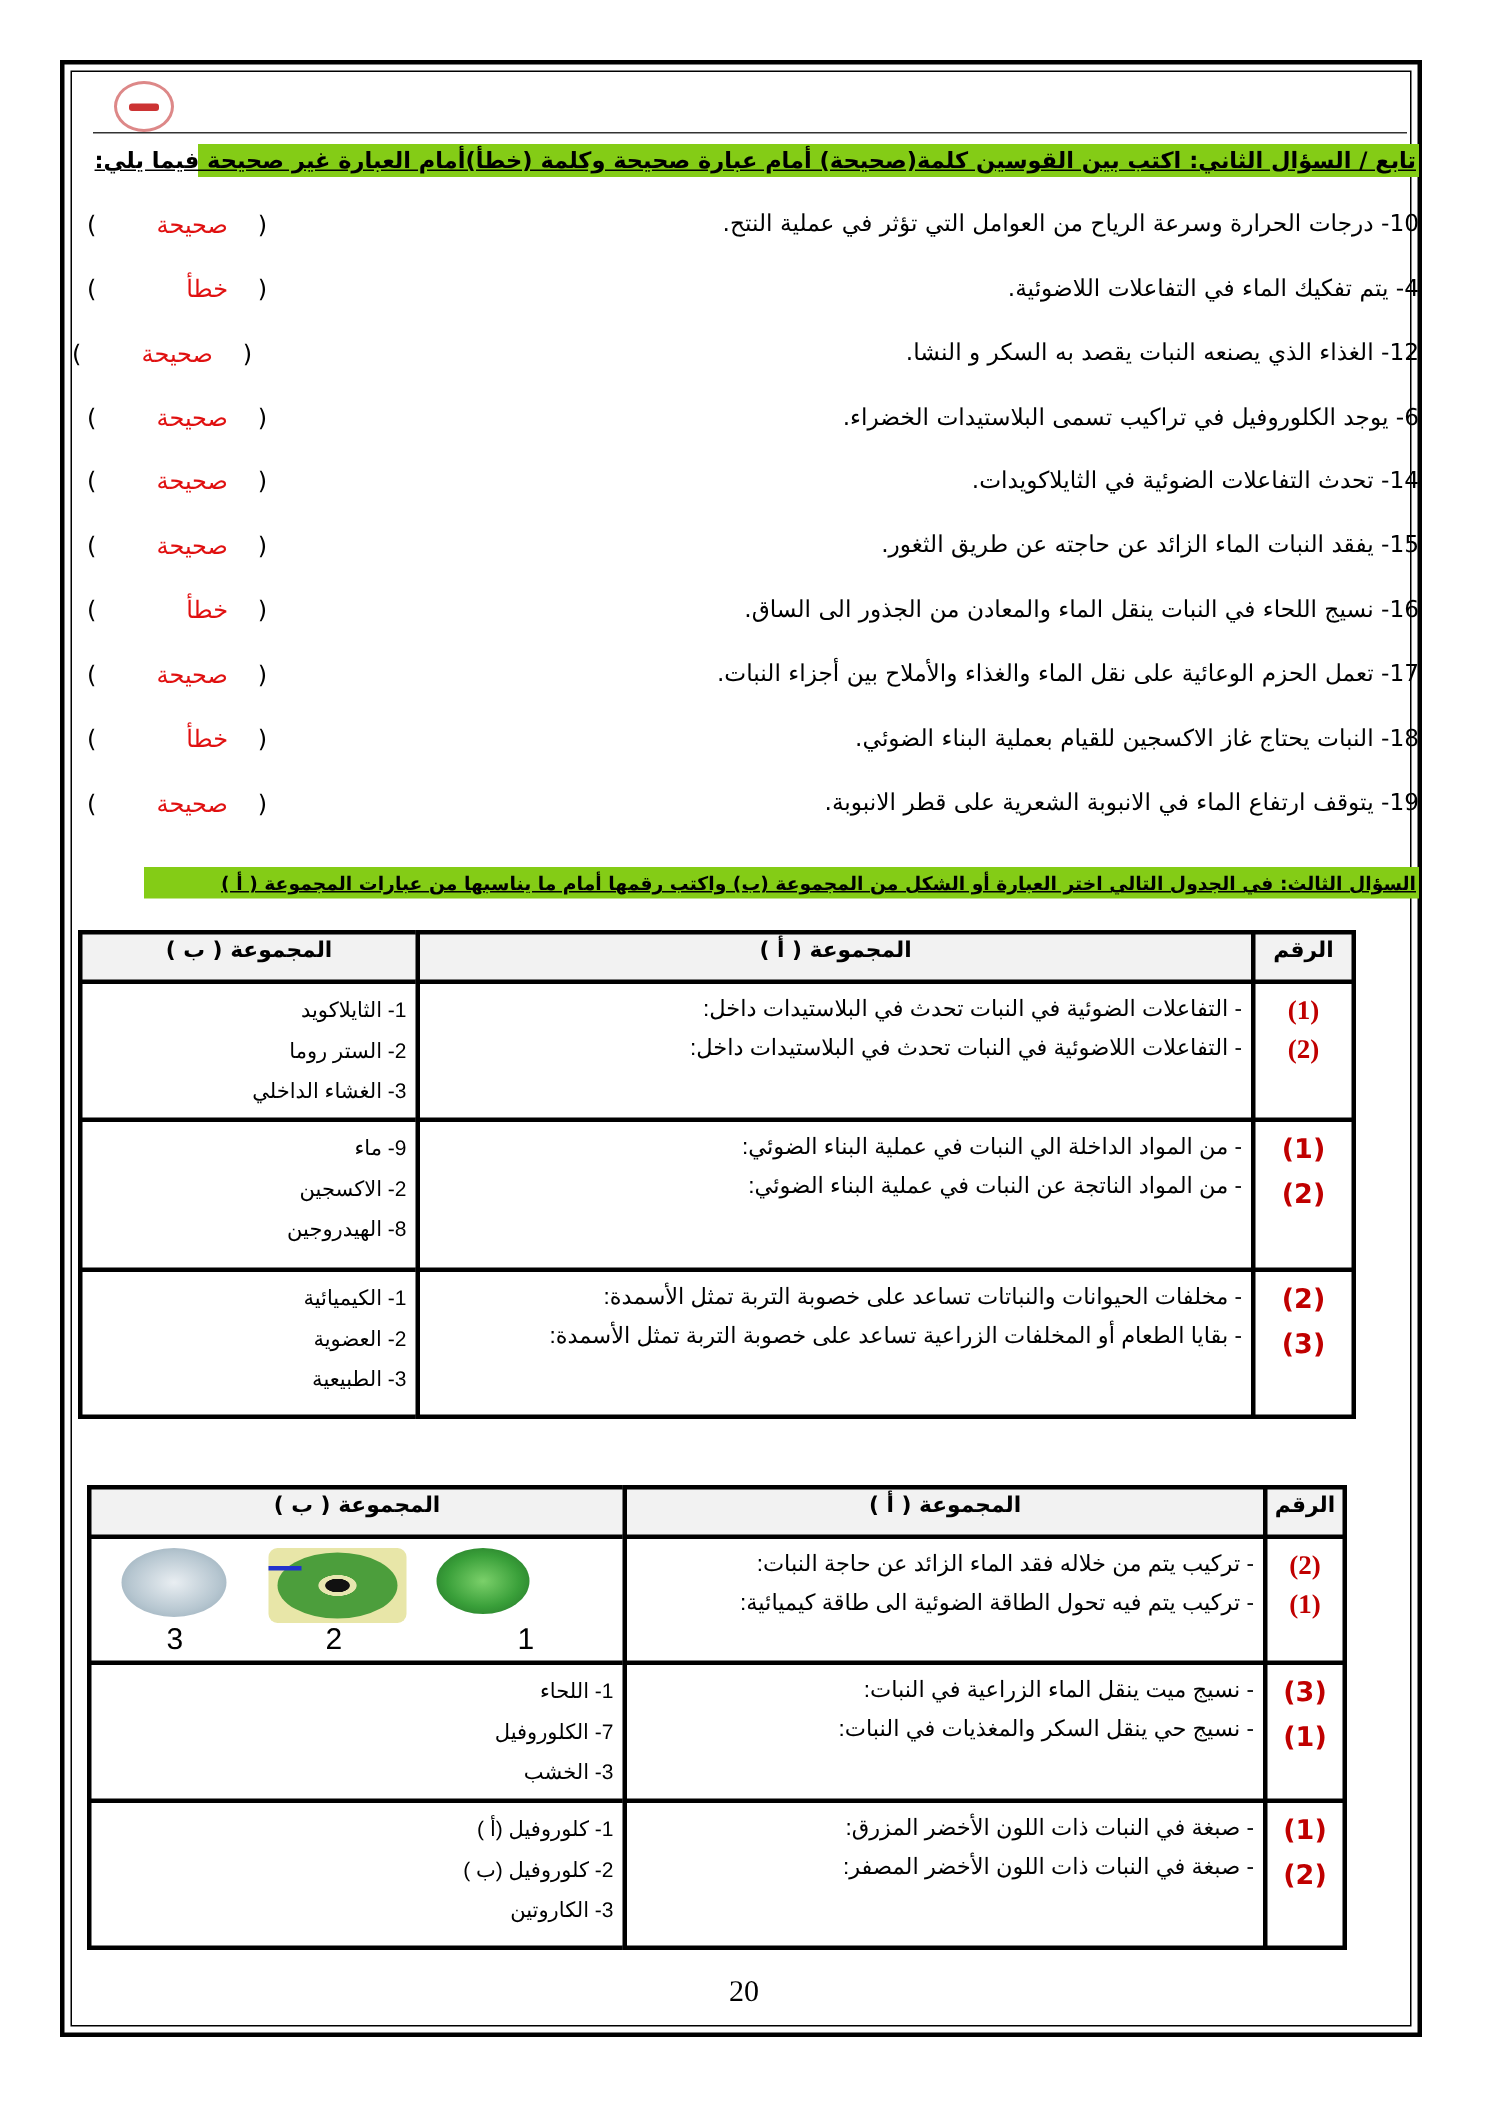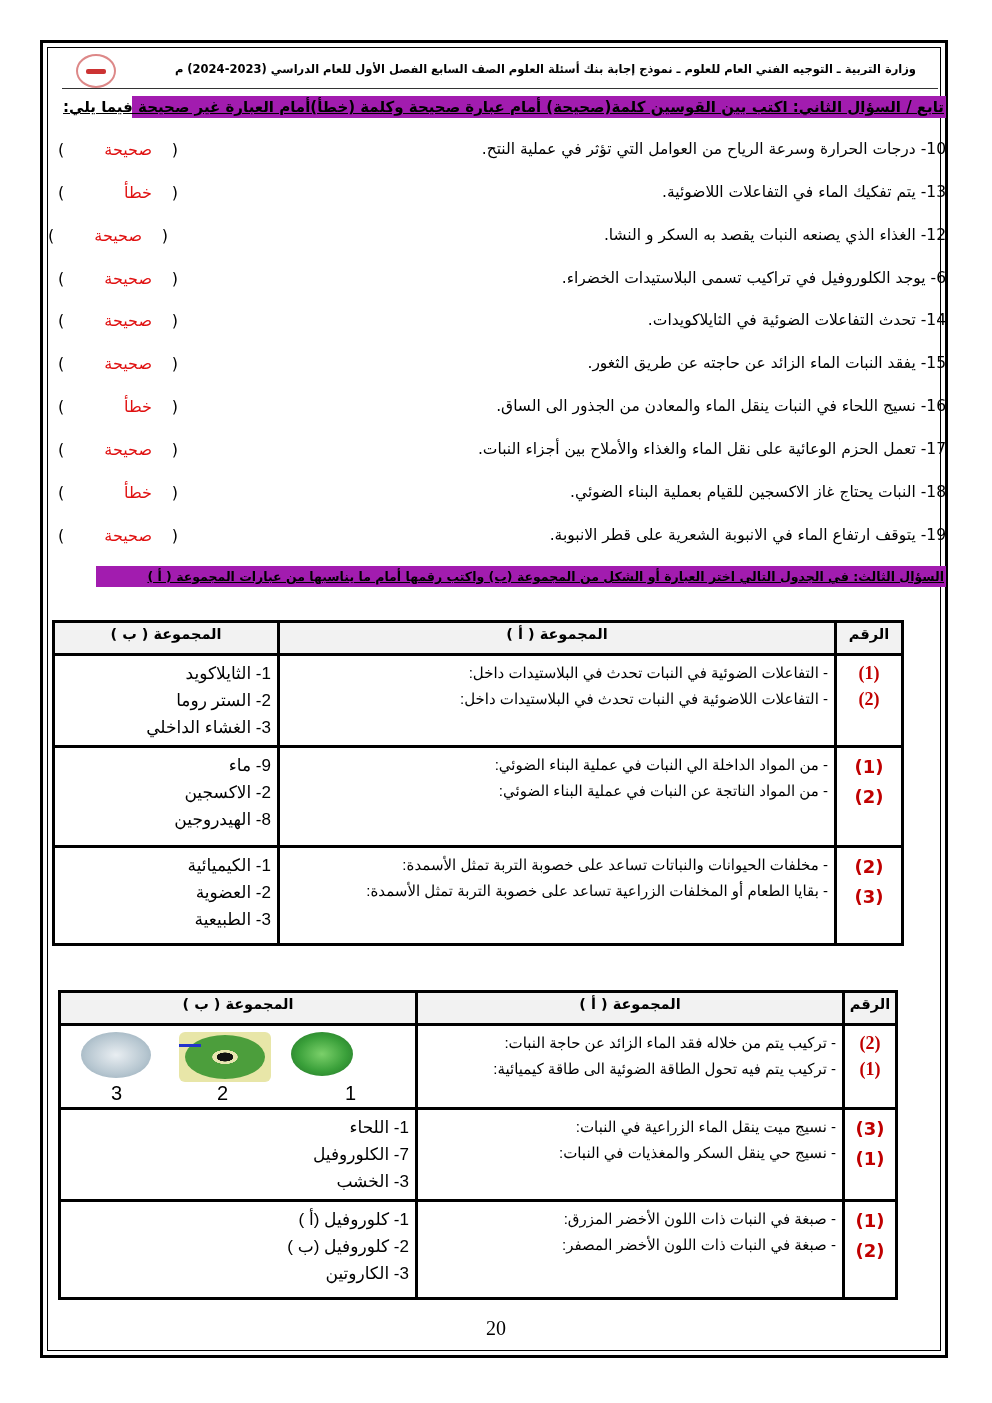--- a/index.html
+++ b/index.html
@@ -3,71 +3,70 @@
 <meta charset="utf-8">
 <style>
   html, body { margin:0; padding:0; background:#fff; }
   body { width:992px; height:1403px; position:relative; font-family:"DejaVu Sans", sans-serif; color:#000; }
   .frame { position:absolute; left:40px; top:40px; width:908px; height:1318px; border:3px solid #000; box-sizing:border-box; }
   .frame-inner { position:absolute; left:4px; top:4px; right:4px; bottom:4px; border:1px solid #000; }
   .hdr { position:absolute; left:62px; top:52px; width:876px; height:36px; border-bottom:1.5px solid #333; direction:rtl; }
   .hdr-text { position:absolute; right:22px; top:10px; font-size:11.5px; font-weight:bold; }
   .stamp { position:absolute; left:14px; top:2px; width:40px; height:34px; border:2px solid #d88; border-radius:50%; box-sizing:border-box; }
   .stamp::after { content:""; position:absolute; left:8px; top:13px; width:20px; height:5px; background:#c33; border-radius:2px; }
-  .qbar { position:absolute; background:#a21caf; direction:rtl; font-weight:bold; text-decoration:underline; white-space:nowrap; }
+  .qbar { position:absolute; background:#84cc16; direction:rtl; font-weight:bold; text-decoration:underline; white-space:nowrap; }
   .q2bar { right:46px; top:96px; width:812px; height:22px; font-size:15px; line-height:22px; padding-right:2px; }
-  .q3bar { right:46px; top:566px; width:848px; height:21px; font-size:12.5px; line-height:21px; padding-right:2px; }
+  .q3bar { right:46px; top:578px; width:848px; height:21px; font-size:12.5px; line-height:21px; padding-right:2px; }
   .stmt { position:absolute; left:46px; right:46px; height:26px; direction:rtl; font-size:15.5px; }
   .stmt .txt { position:absolute; right:0; top:0; white-space:nowrap;text-align:right; }
   .stmt .ans { position:absolute; left:12px; width:120px; top:0; direction:rtl; font-size:16px; }
   .ans .br-r { position:absolute; right:0; }
   .ans .br-l { position:absolute; left:0; }
   .ans .word { position:absolute; right:26px; color:#e01010; }
   table.mt { position:absolute; border-collapse:collapse; direction:rtl; font-size:15px; }
   table.mt td, table.mt th { border:3px solid #000; vertical-align:top; padding:4px 6px; }
   table.mt th { background:#f2f2f2; font-weight:bold; text-align:center; font-size:14.5px; height:24px; padding:3px; }
   .num { color:#c00000; font-weight:bold; text-align:center; font-family:"Liberation Serif", serif; font-size:18px; line-height:26px; }
   .num2 { color:#c00000; font-weight:bold; text-align:center; font-size:18px; line-height:30px; }
   .aline { line-height:26px; white-space:nowrap; font-family:"Liberation Sans", sans-serif; }
-  .bline { line-height:27px; white-space:nowrap; font-family:"Liberation Sans", sans-serif; font-size:17px; }
+  .bline { line-height:27px; white-space:nowrap; font-family:"Liberation Sans", sans-serif; font-size:14px; }
   .imgs { position:relative; height:78px; }
   .pic { position:absolute; top:6px; border-radius:40%; }
   .pic1 { left:230px; width:62px; height:44px; background:radial-gradient(ellipse at 50% 50%, #7bd06a 0%, #3aa03a 55%, #1f6e24 100%); border-radius:50%; }
   .pic2 { left:118px; width:92px; height:50px; background:#e8e6a8; border-radius:6px; }
   .pic2::before { content:""; position:absolute; left:6px; top:3px; width:80px; height:44px; border-radius:50%; background:radial-gradient(ellipse at 50% 50%, #111 0 14%, #e8e6b0 15% 22%, #4c9e3c 23% 100%); }
   .pic2::after { content:""; position:absolute; left:0; top:12px; width:22px; height:3px; background:#2233cc; }
   .pic3 { left:20px; width:70px; height:46px; background:radial-gradient(ellipse at 50% 50%, #e9eef2 0%, #b6c6d0 60%, #8ea4b2 100%); border-radius:50%; }
   .lbl { position:absolute; top:56px; font-size:20px; font-family:"Liberation Sans", sans-serif; }
   .pageno { position:absolute; left:0; width:992px; top:1317px; text-align:center; font-family:"Liberation Serif", serif; font-size:20px; }
 </style>
 </head>
 <body>
 
 <div class="frame">
     <div class="frame-inner"></div>
   </div>
 
 <div class="hdr">
-  <span class="hdr-text">وزارة التربية ـ التوجيه الفني العام للعلوم ـ نموذج إجابة بنك أسئلة العلوم الصف السابع الفصل الأول للعام الدراسي (2023-2024) م</span>
   <span class="stamp"></span>
 </div>
 
 <div class="qbar q2bar">تابع / السؤال الثاني: اكتب بين القوسين كلمة(صحيحة) أمام عبارة صحيحة وكلمة (خطأ)أمام العبارة غير صحيحة فيما يلي:</div>
 
 <div id="q2list">
     <div class="stmt" style="top: 140px;">
       <span class="txt">10- درجات الحرارة وسرعة الرياح من العوامل التي تؤثر في عملية النتح.</span>
       <span class="ans" style="left:12px">
         <span class="br-r">(</span>
         <span class="word">صحيحة</span>
         <span class="br-l">)</span>
       </span>
     </div>
     <div class="stmt" style="top: 183px;">
-      <span class="txt">13- يتم تفكيك الماء في التفاعلات اللاضوئية.</span>
+      <span class="txt">4- يتم تفكيك الماء في التفاعلات اللاضوئية.</span>
       <span class="ans" style="left:12px">
         <span class="br-r">(</span>
         <span class="word">خطأ</span>
         <span class="br-l">)</span>
       </span>
     </div>
     <div class="stmt" style="top: 226px;">
       <span class="txt">12- الغذاء الذي يصنعه النبات يقصد به السكر و النشا.</span>
       <span class="ans" style="left:2px">
         <span class="br-r">(</span>

